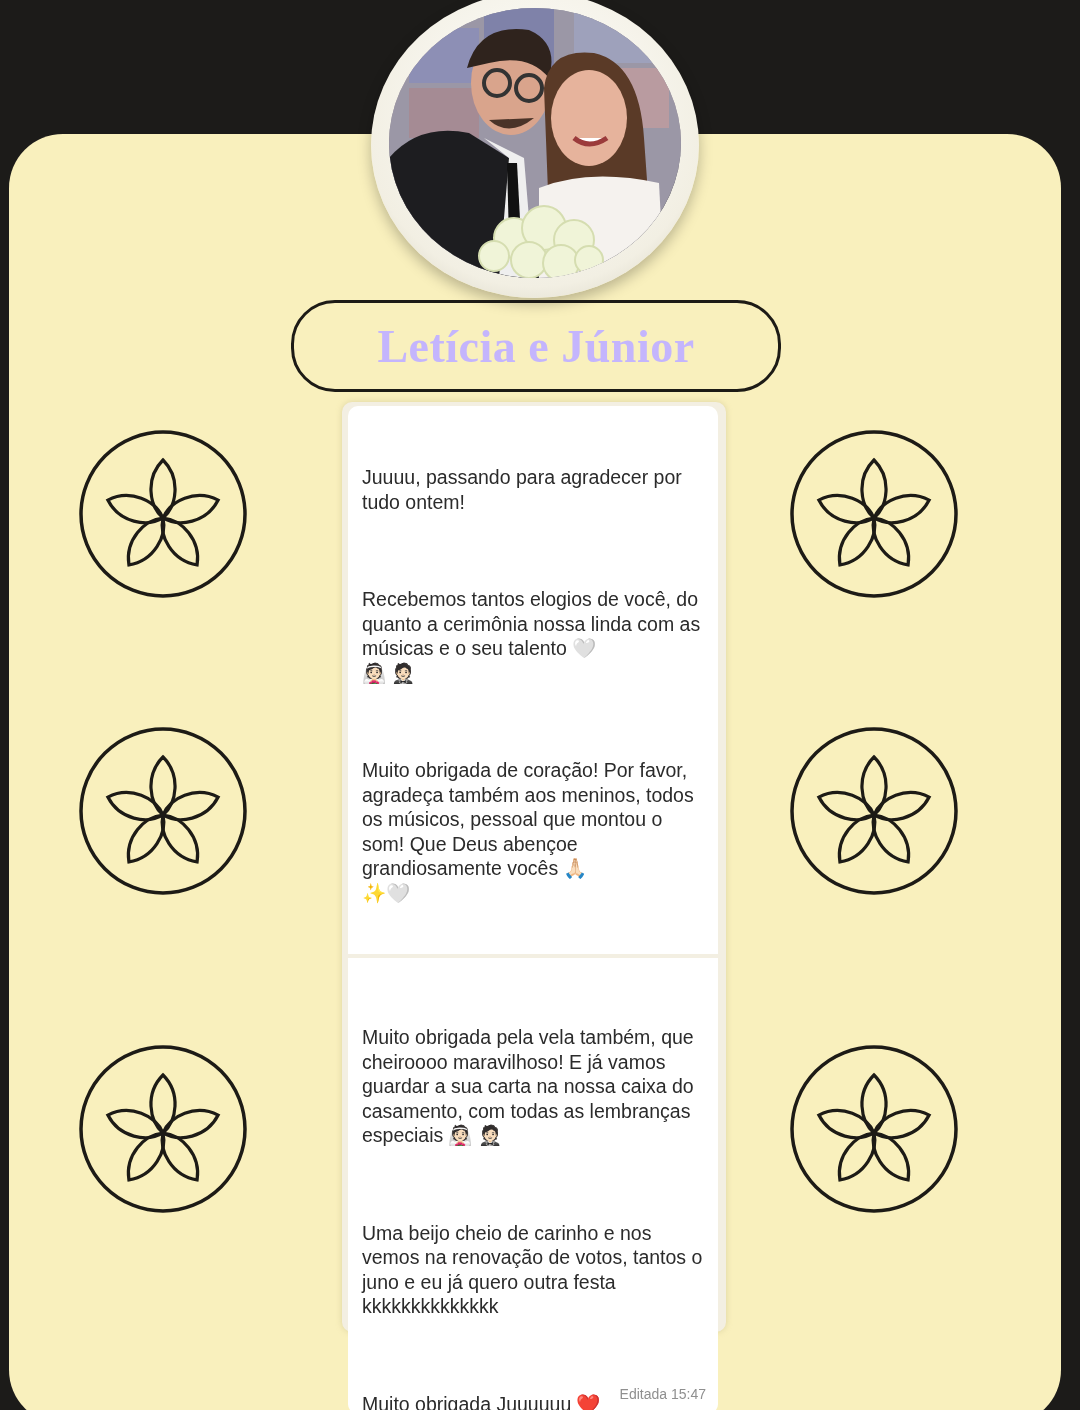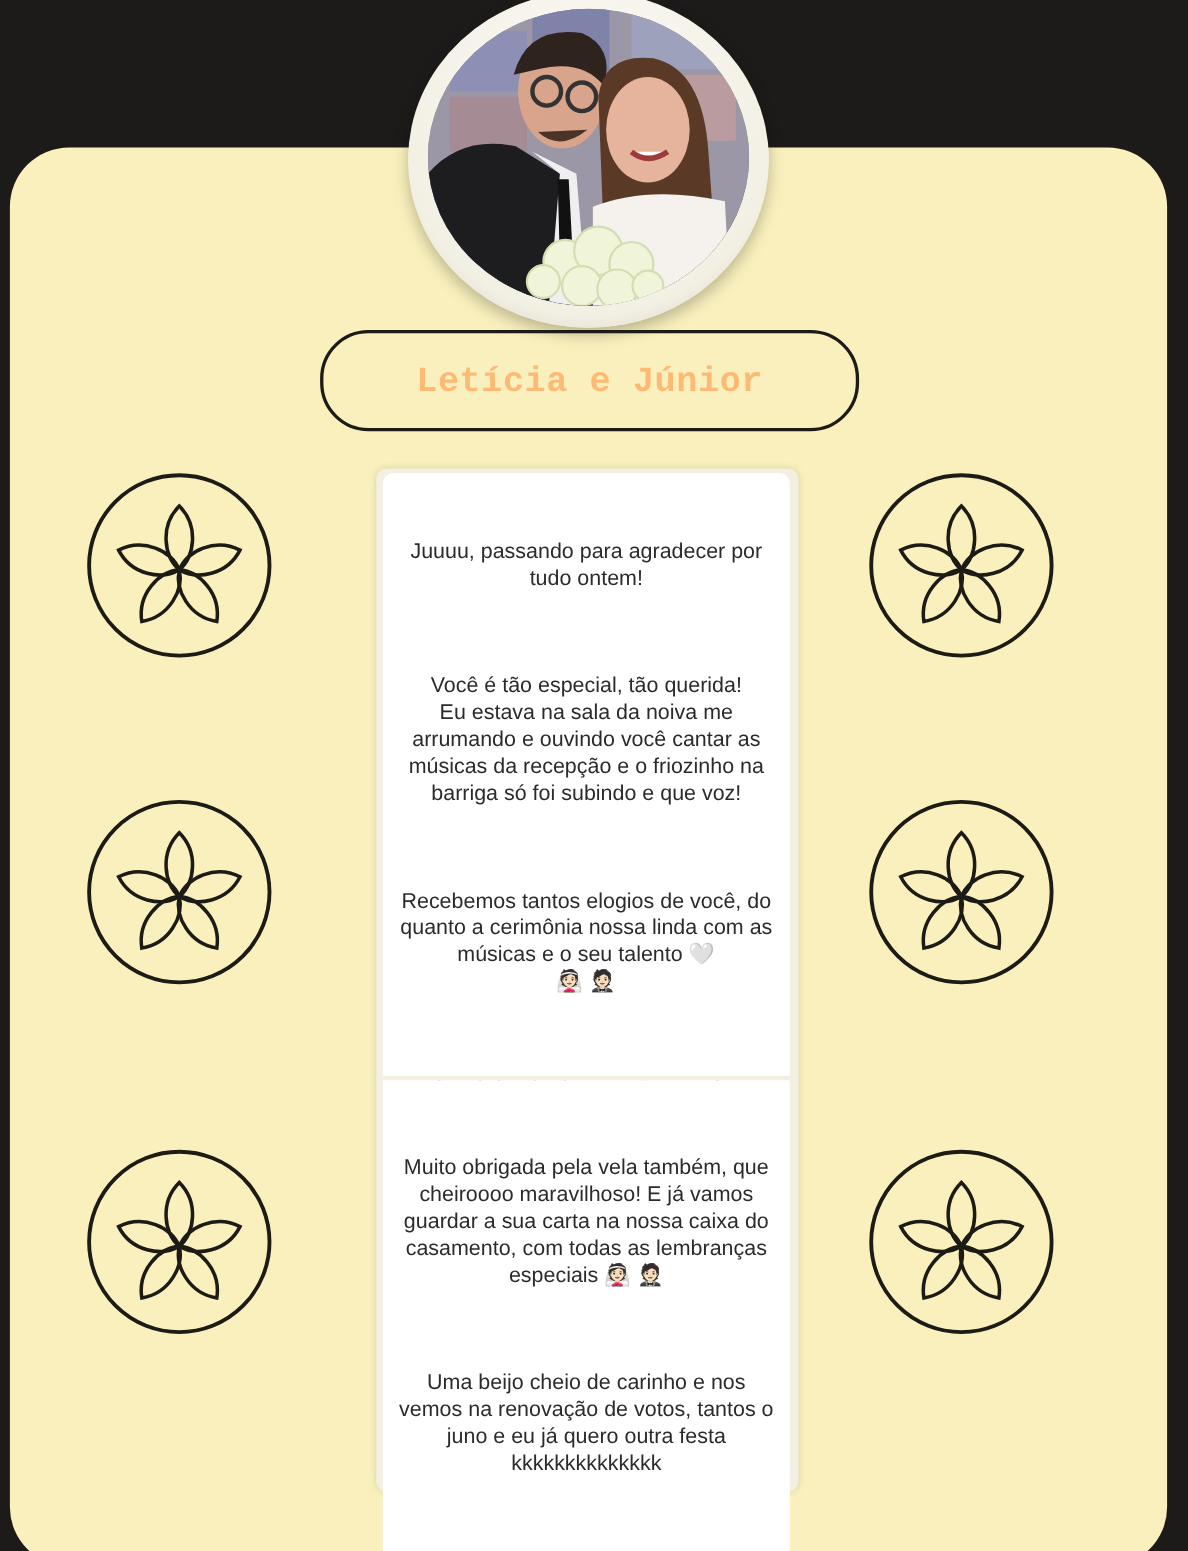--- a/index.html
+++ b/index.html
@@ -24,32 +24,31 @@
     border-radius: 50%; overflow: hidden;
     background: linear-gradient(180deg,#8d8f9c 0%, #b3a3a6 30%, #6e6a78 55%, #2a2a2e 70%);
   }
   .avatar svg { width: 100%; height: 100%; display: block; }
   .title-pill {
     position: absolute; left: 291px; top: 300px; width: 484px; height: 86px;
     border: 3px solid #1d1b16; border-radius: 44px;
     display: flex; align-items: center; justify-content: center;
   }
   .title-pill span {
-    font-family: Liberation Mono, monospace; font-weight: bold;
-    font-size: 32px; color: #fdba74; letter-spacing: 0.5px;
+    font-family: Liberation Serif, serif; font-weight: bold;
+    font-size: 46px; color: #c4b5fd; letter-spacing: 0.5px;
   }
   .flower {
     position: absolute; width: 172px; height: 172px;
   }
   .flower svg { width: 100%; height: 100%; display: block; }
   .chat {
-    position: absolute; left: 342px; top: 426px; width: 384px; height: 930px;
+    position: absolute; left: 342px; top: 402px; width: 384px; height: 930px;
     background: #f3efe2; border-radius: 10px;
     box-shadow: 0 0 6px rgba(180,170,120,0.4);
-    text-align: center;
   }
   .bubble {
     position: absolute; left: 6px; width: 370px;
     background: #ffffff;
     font-size: 19.5px; line-height: 24.5px; color: #2b2b2b;
     box-sizing: border-box; padding: 10px 14px 10px 14px;
     white-space: pre-wrap;
   }
   .bubble.b1 { top: 4px; height: 548px; border-radius: 10px 10px 0 0; }
   .bubble.b2 { top: 556px; height: 456px; border-radius: 0 0 10px 10px; padding-top: 18px; }
@@ -177,22 +176,20 @@
         <path d="M0 0 C -14 -12, -18 -40, 0 -58 C 18 -40, 14 -12, 0 0 Z" transform="rotate(216) " fill="none" stroke="#1d1b16" stroke-width="3.2" stroke-linejoin="miter"></path>
         <path d="M0 0 C -14 -12, -18 -40, 0 -58 C 18 -40, 14 -12, 0 0 Z" transform="rotate(288) " fill="none" stroke="#1d1b16" stroke-width="3.2" stroke-linejoin="miter"></path>
         <circle r="2.5" fill="#1d1b16"></circle>
       </g>
     </svg>
   </div>
 
 <div class="chat">
   <div class="bubble b1">
     <p class="para">Juuuu, passando para agradecer por tudo ontem!</p>
-    <p class="para">Você é tão especial, tão querida!
-Eu estava na sala da noiva me arrumando e ouvindo você cantar as músicas da recepção e o friozinho na barriga só foi subindo e que voz!</p>
     <p class="para">Recebemos tantos elogios de você, do quanto a cerimônia nossa linda com as músicas e o seu talento 🤍
 👰🏻 🤵🏻</p>
     <p class="para">Muito obrigada de coração! Por favor, agradeça também aos meninos, todos os músicos, pessoal que montou o som! Que Deus abençoe grandiosamente vocês 🙏🏻
 ✨🤍</p>
   </div>
   <div class="bubble b2">
     <p class="para">Muito obrigada pela vela também, que cheiroooo maravilhoso! E já vamos guardar a sua carta na nossa caixa do casamento, com todas as lembranças especiais 👰🏻 🤵🏻</p>
     <p class="para">Uma beijo cheio de carinho e nos vemos na renovação de votos, tantos o juno e eu já quero outra festa kkkkkkkkkkkkkk</p>
     <p class="para">Muito obrigada Juuuuuu ❤️</p>
     <span class="meta">Editada 15:47</span>

